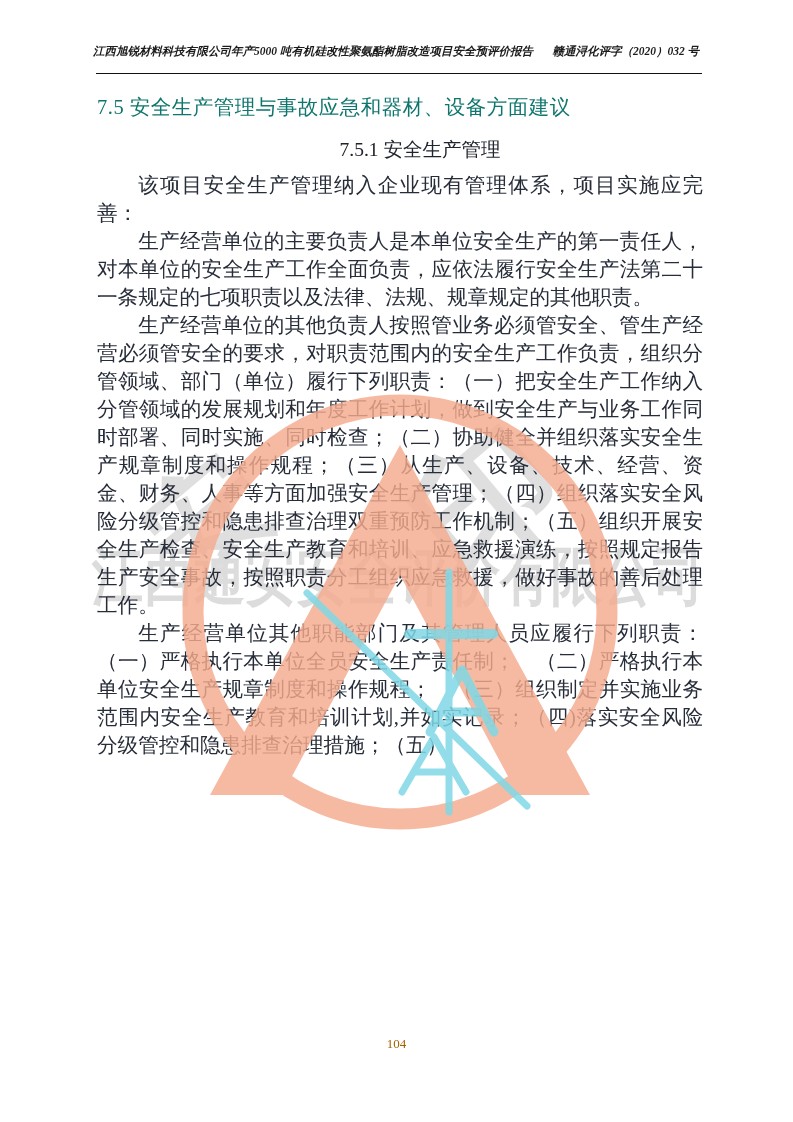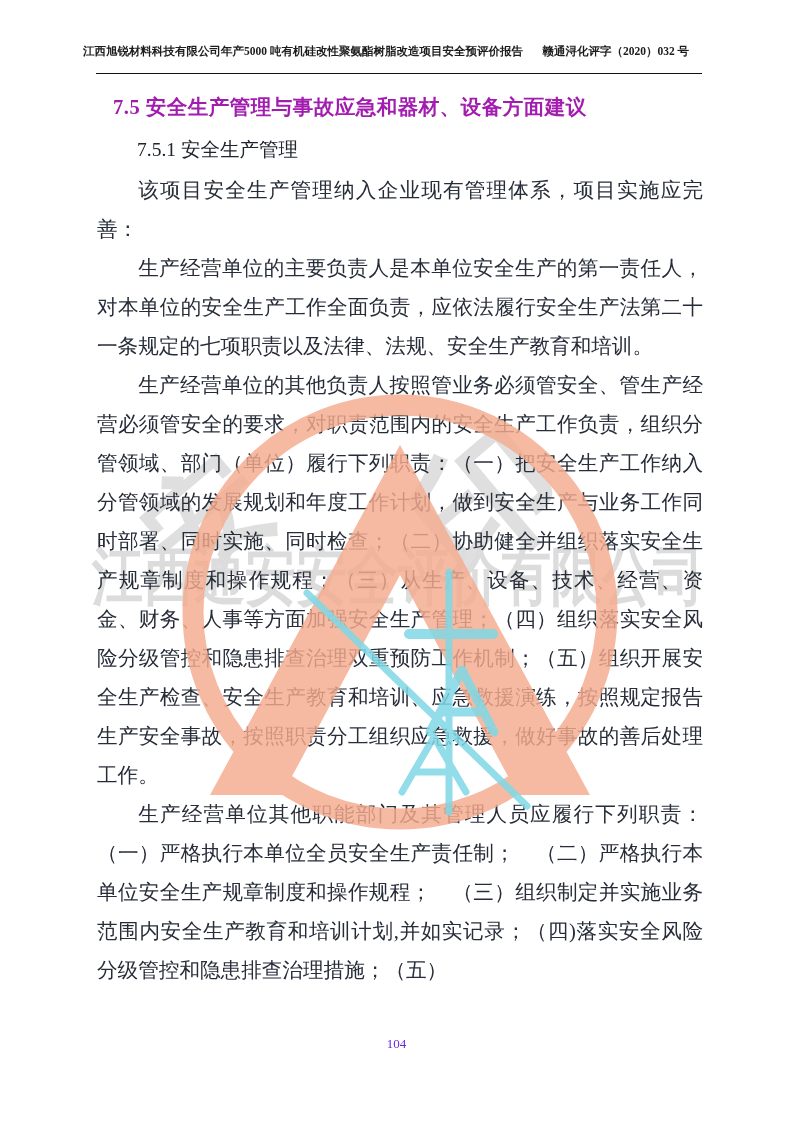--- a/index.html
+++ b/index.html
@@ -7,50 +7,51 @@
     position:relative;
     width:793px;height:1122px;
     margin:0 auto;
     background:#ffffff;
     overflow:hidden;
     font-family:"Liberation Serif","DejaVu Serif",serif;
     color:#2a2f3a;
   }
   
   .header{
-    position:absolute;left:83px;top:44px;width:606px;
+    position:absolute;left:93px;top:44px;width:606px;
     display:flex;justify-content:space-between;align-items:flex-end;
     font-size:11.5px;font-weight:bold;color:#1c1c1c;
     white-space:nowrap;
+    font-style:italic;
   }
   .header-rule{
     position:absolute;left:96px;top:73px;width:606px;height:0;
     border-top:1.6px solid #111;
   }
   
   .content{
     position:absolute;left:97px;top:92px;width:606px;z-index:2;
   }
   .h1{
-    font-size:20.5px;font-weight:bold;color:#a21caf;
-    margin:0 0 12px 16px;line-height:30px;letter-spacing:0.5px;
+    font-size:20.5px;font-weight:normal;color:#0f766e;
+    margin:0 0 12px 0;line-height:30px;letter-spacing:0.5px;
   }
   .h2{
     font-size:19.5px;color:#20242e;margin:0 0 5px 0;
-    padding-left:40px;line-height:32px;
+    padding-left:40px;line-height:32px;text-align:center;
   }
   .content p{
-    margin:0;font-size:20.6px;line-height:39px;
+    margin:0;font-size:20.6px;line-height:28px;
     text-align:justify;text-justify:inter-ideograph;
     text-indent:2em;color:#262c38;
   }
   
   .page-number{
     position:absolute;left:0;top:1036px;width:100%;
-    text-align:center;font-size:13px;color:#6d28d9;z-index:2;
+    text-align:center;font-size:13px;color:#a16207;z-index:2;
   }
   
   .wm-gray{position:absolute;z-index:1;color:#dcdcdc;pointer-events:none;user-select:none;}
   .wm-company{
     left:92px;top:534px;width:616px;
     font-size:51px;font-weight:bold;letter-spacing:0px;
     white-space:nowrap;transform:scaleY(1.25);transform-origin:top left;
   }
   .wm-char{font-weight:bold;opacity:.9;}
   .wm-char-left{left:150px;top:440px;font-size:118px;transform:rotate(-40deg);}
@@ -72,21 +73,21 @@
   <div class="header">
     <span>江西旭锐材料科技有限公司年产5000 吨有机硅改性聚氨酯树脂改造项目安全预评价报告</span>
     <span>赣通浔化评字（2020）032 号</span>
   </div>
   <div class="header-rule"></div>
 
   <div class="content">
     <div class="h1">7.5 安全生产管理与事故应急和器材、设备方面建议</div>
     <div class="h2">7.5.1 安全生产管理</div>
     <p>该项目安全生产管理纳入企业现有管理体系，项目实施应完善：</p>
-    <p>生产经营单位的主要负责人是本单位安全生产的第一责任人，对本单位的安全生产工作全面负责，应依法履行安全生产法第二十一条规定的七项职责以及法律、法规、安全生产教育和培训。</p>
+    <p>生产经营单位的主要负责人是本单位安全生产的第一责任人，对本单位的安全生产工作全面负责，应依法履行安全生产法第二十一条规定的七项职责以及法律、法规、规章规定的其他职责。</p>
     <p>生产经营单位的其他负责人按照管业务必须管安全、管生产经营必须管安全的要求，对职责范围内的安全生产工作负责，组织分管领域、部门（单位）履行下列职责：（一）把安全生产工作纳入分管领域的发展规划和年度工作计划，做到安全生产与业务工作同时部署、同时实施、同时检查；（二）协助健全并组织落实安全生产规章制度和操作规程；（三）从生产、设备、技术、经营、资金、财务、人事等方面加强安全生产管理；（四）组织落实安全风险分级管控和隐患排查治理双重预防工作机制；（五）组织开展安全生产检查、安全生产教育和培训、应急救援演练，按照规定报告生产安全事故，按照职责分工组织应急救援，做好事故的善后处理工作。</p>
     <p>生产经营单位其他职能部门及其管理人员应履行下列职责：　（一）严格执行本单位全员安全生产责任制；　（二）严格执行本单位安全生产规章制度和操作规程；　（三）组织制定并实施业务范围内安全生产教育和培训计划,并如实记录；（四)落实安全风险分级管控和隐患排查治理措施；（五）</p>
   </div>
 
   <svg class="stamp" width="793" height="1122" viewBox="0 0 793 1122">
     <g opacity="0.82">
 
       <circle cx="400" cy="612" r="207" fill="none" stroke="#f5ab8e" stroke-width="21"></circle>
 
       <path d="M400 445 L590 795 L518 795 L400 575 L282 795 L210 795 Z" fill="#f5ab8e"></path>

